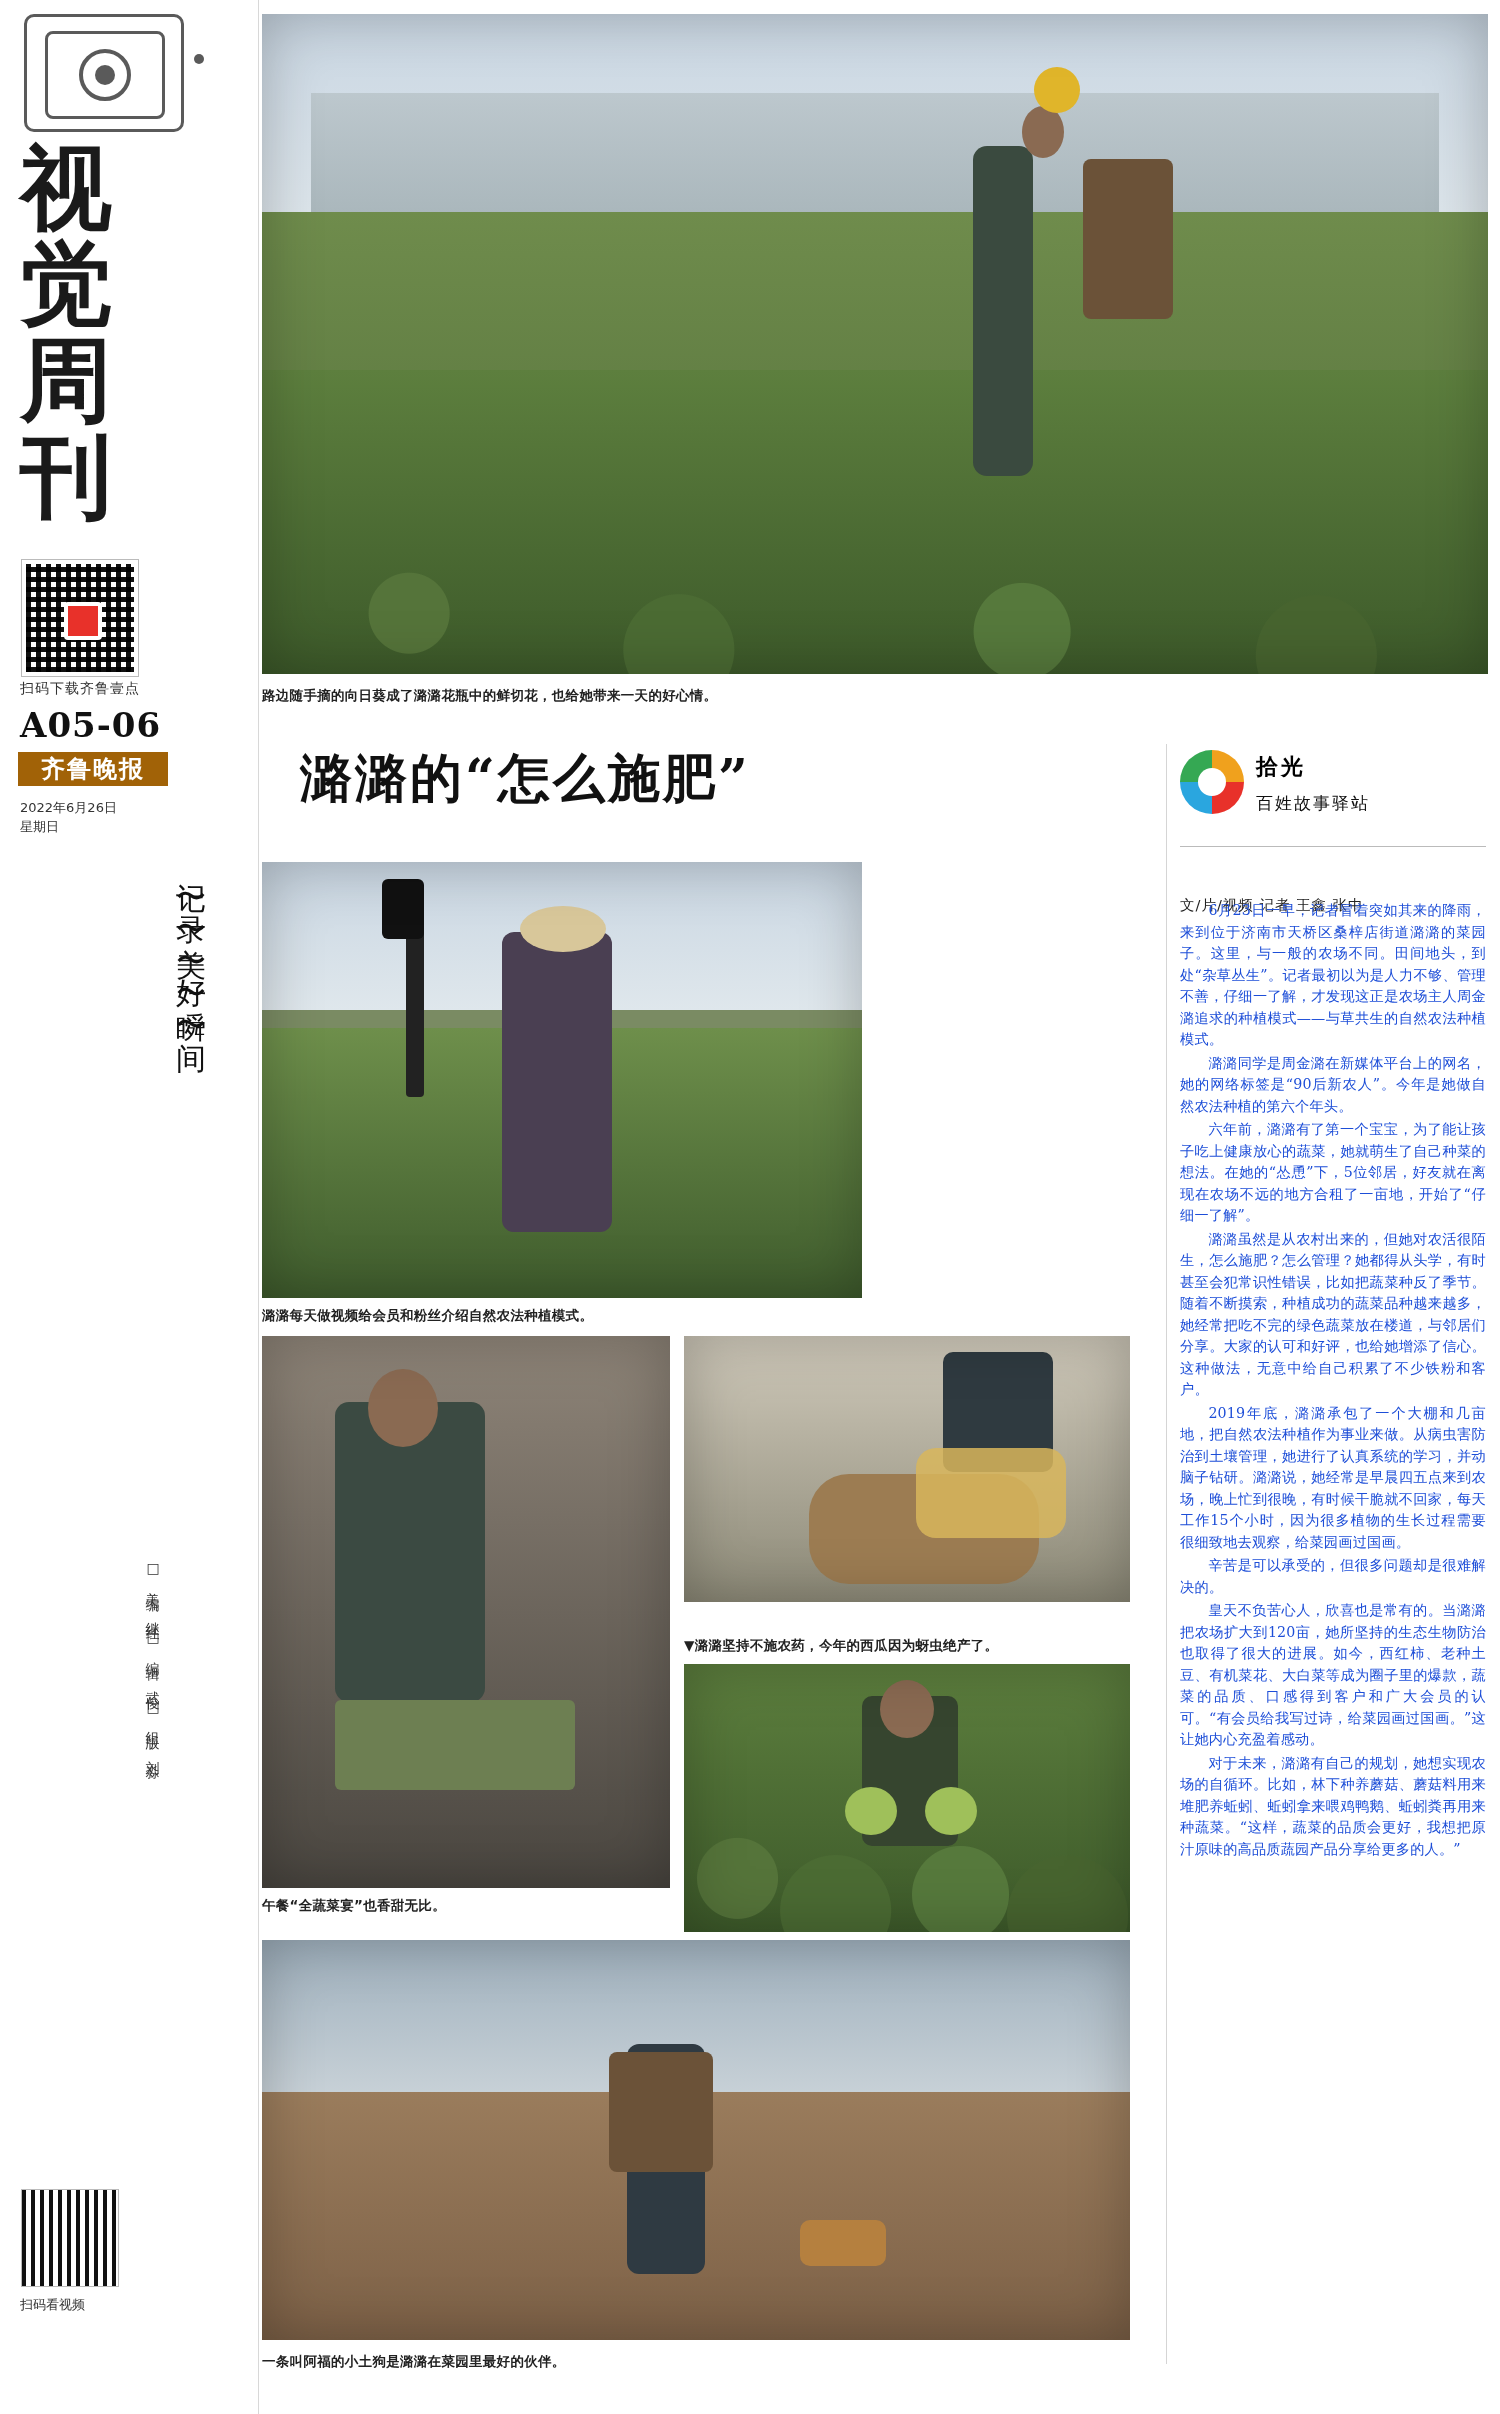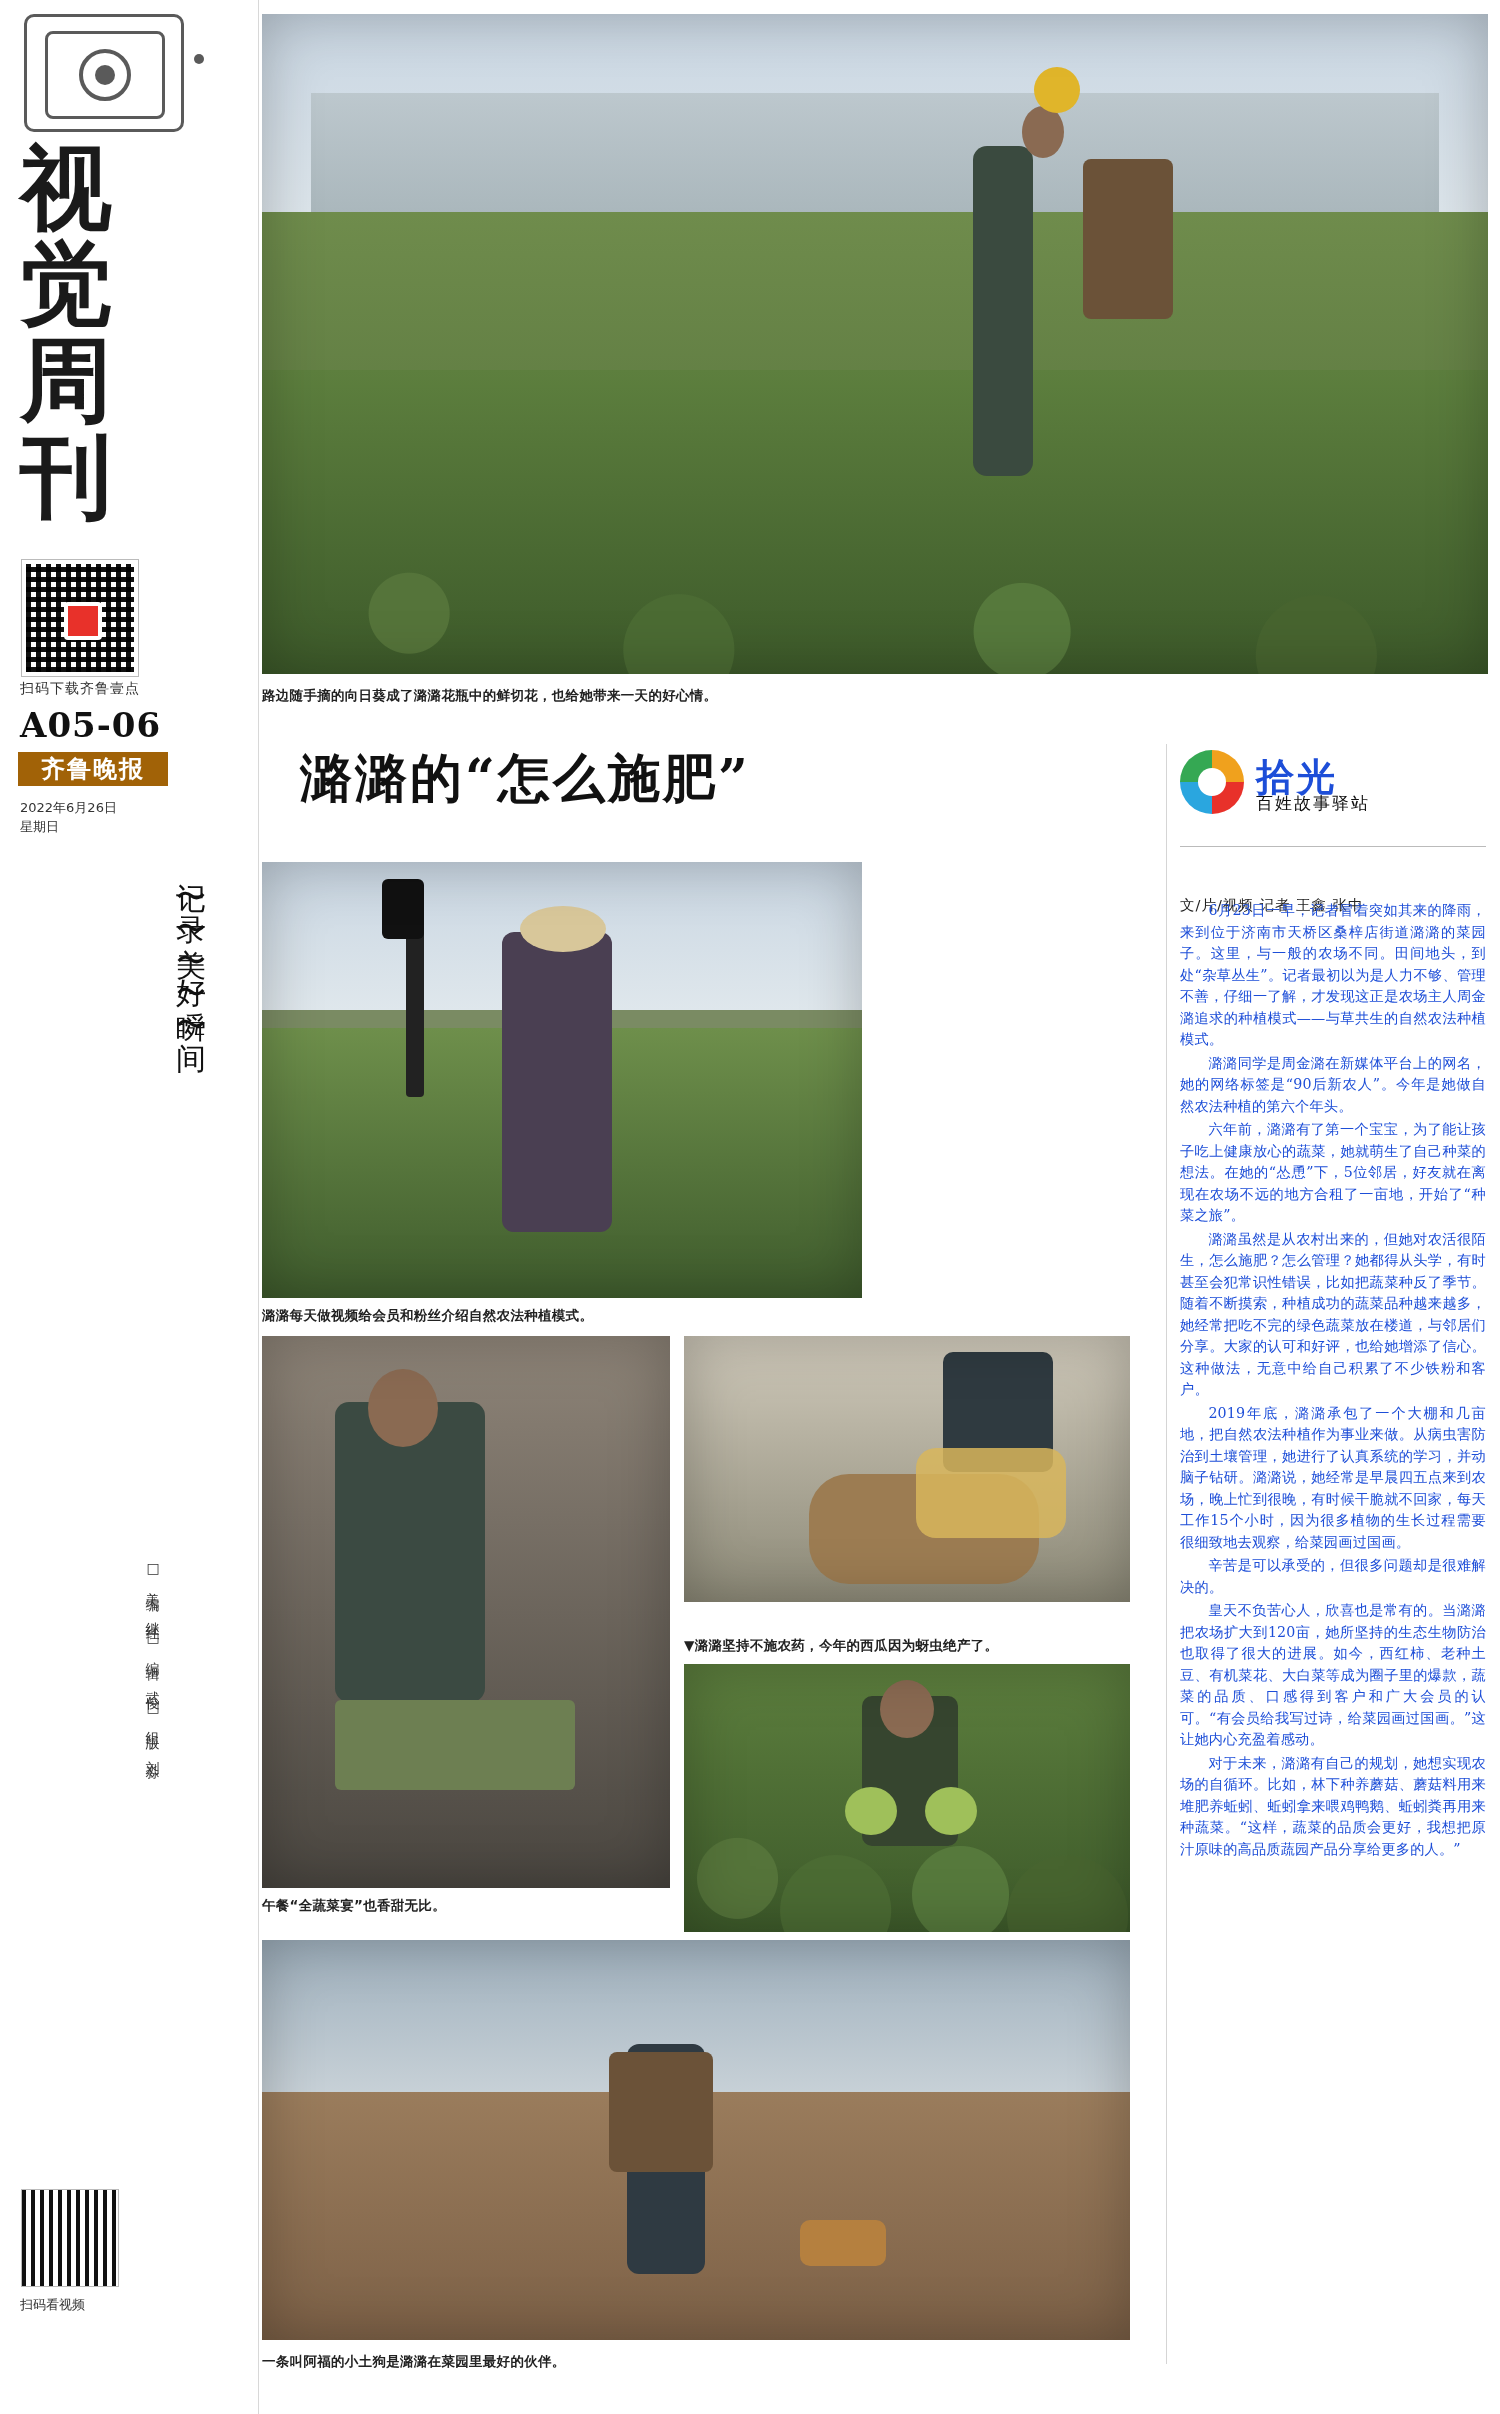--- a/index.html
+++ b/index.html
@@ -133,21 +133,21 @@
     position:absolute;left:0;top:0;width:64px;height:64px;border-radius:50%;
     background:conic-gradient(#f0a11d 0 25%, #e8312a 25% 50%, #2aa6df 50% 75%, #35a853 75% 100%);
   }
   .badge-ring:after{
     content:"";position:absolute;left:18px;top:18px;width:28px;height:28px;border-radius:50%;
     background:#fff;
   }
   .badge-t1{
     position:absolute;left:76px;top:2px;
     font-family:"DejaVu Serif","Liberation Serif",serif;
-    font-size:38px;font-weight:bold;color:#1d4ed8;letter-spacing:3px;
+    font-size:22px;font-weight:bold;color:#000000;letter-spacing:3px;
   }
   .badge-t2{
     position:absolute;left:76px;top:42px;
     font-size:17px;color:#111;letter-spacing:2px;
   }
   .byline{
     position:absolute;left:1180px;top:868px;width:310px;
     font-size:14.5px;color:#222;letter-spacing:1px;margin-top:28px;
   }
 
@@ -319,21 +319,21 @@
     <div class="person" style="left:42%;top:26%;width:78px;height:230px;background:#2f3a42;border-radius:12px;"></div>
     <div class="person" style="left:40%;top:28%;width:104px;height:120px;background:#6b5238;border-radius:8px;"></div>
     <div class="person" style="left:62%;top:70%;width:86px;height:46px;background:#b5803f;border-radius:10px;"></div>
     <div class="vignette"></div>
   </div>
   <div class="cap" id="p6cap">一条叫阿福的小土狗是潞潞在菜园里最好的伙伴。</div>
 
   <div class="article" id="article">
       <p>6月23日一早，记者冒着突如其来的降雨，来到位于济南市天桥区桑梓店街道潞潞的菜园子。这里，与一般的农场不同。田间地头，到处“杂草丛生”。记者最初以为是人力不够、管理不善，仔细一了解，才发现这正是农场主人周金潞追求的种植模式——与草共生的自然农法种植模式。</p>
       <p>潞潞同学是周金潞在新媒体平台上的网名，她的网络标签是“90后新农人”。今年是她做自然农法种植的第六个年头。</p>
-      <p>六年前，潞潞有了第一个宝宝，为了能让孩子吃上健康放心的蔬菜，她就萌生了自己种菜的想法。在她的“怂恿”下，5位邻居，好友就在离现在农场不远的地方合租了一亩地，开始了“种菜之旅”。</p>
+      <p>六年前，潞潞有了第一个宝宝，为了能让孩子吃上健康放心的蔬菜，她就萌生了自己种菜的想法。在她的“怂恿”下，5位邻居，好友就在离现在农场不远的地方合租了一亩地，开始了“仔细一了解”。</p>
       <p>潞潞虽然是从农村出来的，但她对农活很陌生，怎么施肥？怎么管理？她都得从头学，有时甚至会犯常识性错误，比如把蔬菜种反了季节。随着不断摸索，种植成功的蔬菜品种越来越多，她经常把吃不完的绿色蔬菜放在楼道，与邻居们分享。大家的认可和好评，也给她增添了信心。这种做法，无意中给自己积累了不少铁粉和客户。</p>
       <p>2019年底，潞潞承包了一个大棚和几亩地，把自然农法种植作为事业来做。从病虫害防治到土壤管理，她进行了认真系统的学习，并动脑子钻研。潞潞说，她经常是早晨四五点来到农场，晚上忙到很晚，有时候干脆就不回家，每天工作15个小时，因为很多植物的生长过程需要很细致地去观察，给菜园画过国画。</p>
       <p>辛苦是可以承受的，但很多问题却是很难解决的。</p>
       <p>皇天不负苦心人，欣喜也是常有的。当潞潞把农场扩大到120亩，她所坚持的生态生物防治也取得了很大的进展。如今，西红柿、老种土豆、有机菜花、大白菜等成为圈子里的爆款，蔬菜的品质、口感得到客户和广大会员的认可。“有会员给我写过诗，给菜园画过国画。”这让她内心充盈着感动。</p>
       <p>对于未来，潞潞有自己的规划，她想实现农场的自循环。比如，林下种养蘑菇、蘑菇料用来堆肥养蚯蚓、蚯蚓拿来喂鸡鸭鹅、蚯蚓粪再用来种蔬菜。“这样，蔬菜的品质会更好，我想把原汁原味的高品质蔬园产品分享给更多的人。”</p>
     </div>
 
 </div>
 
 </body></html>

